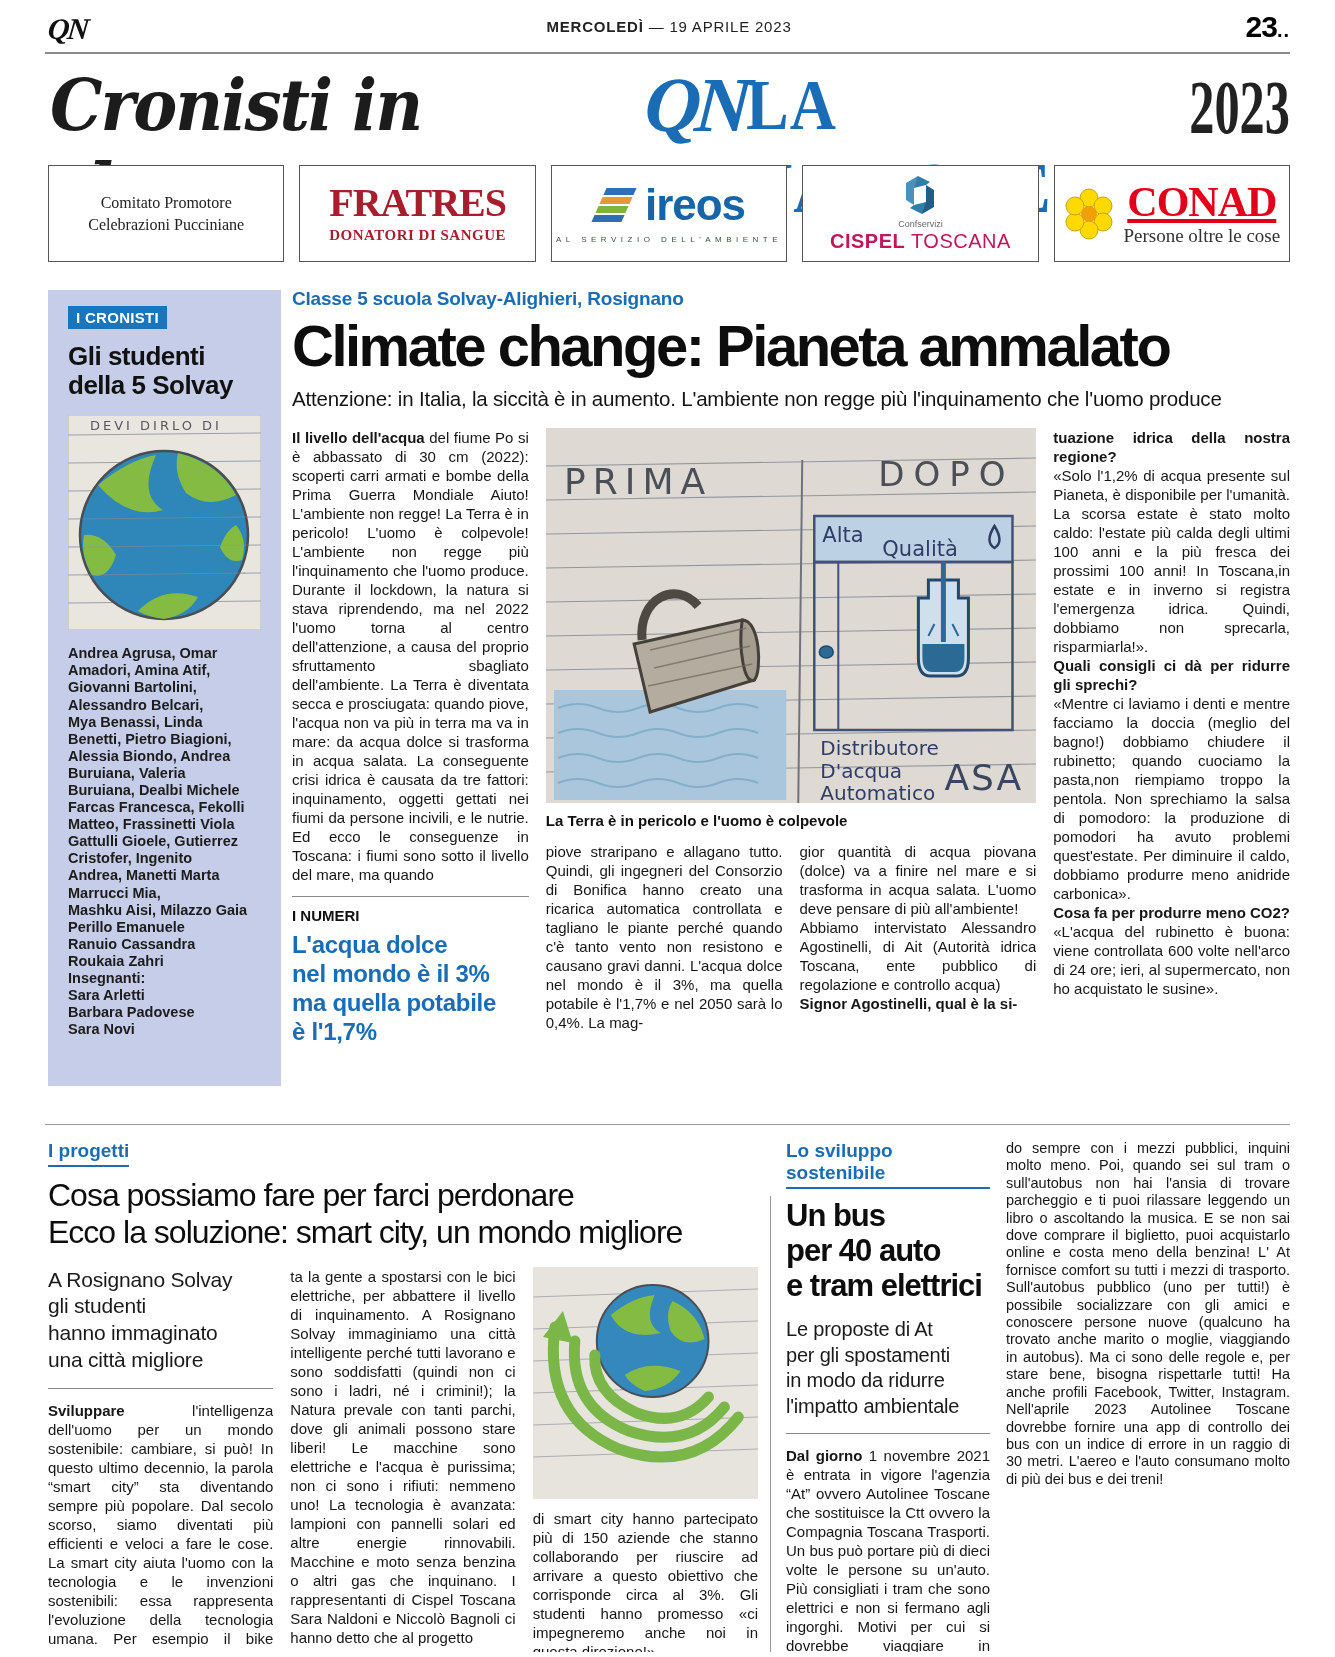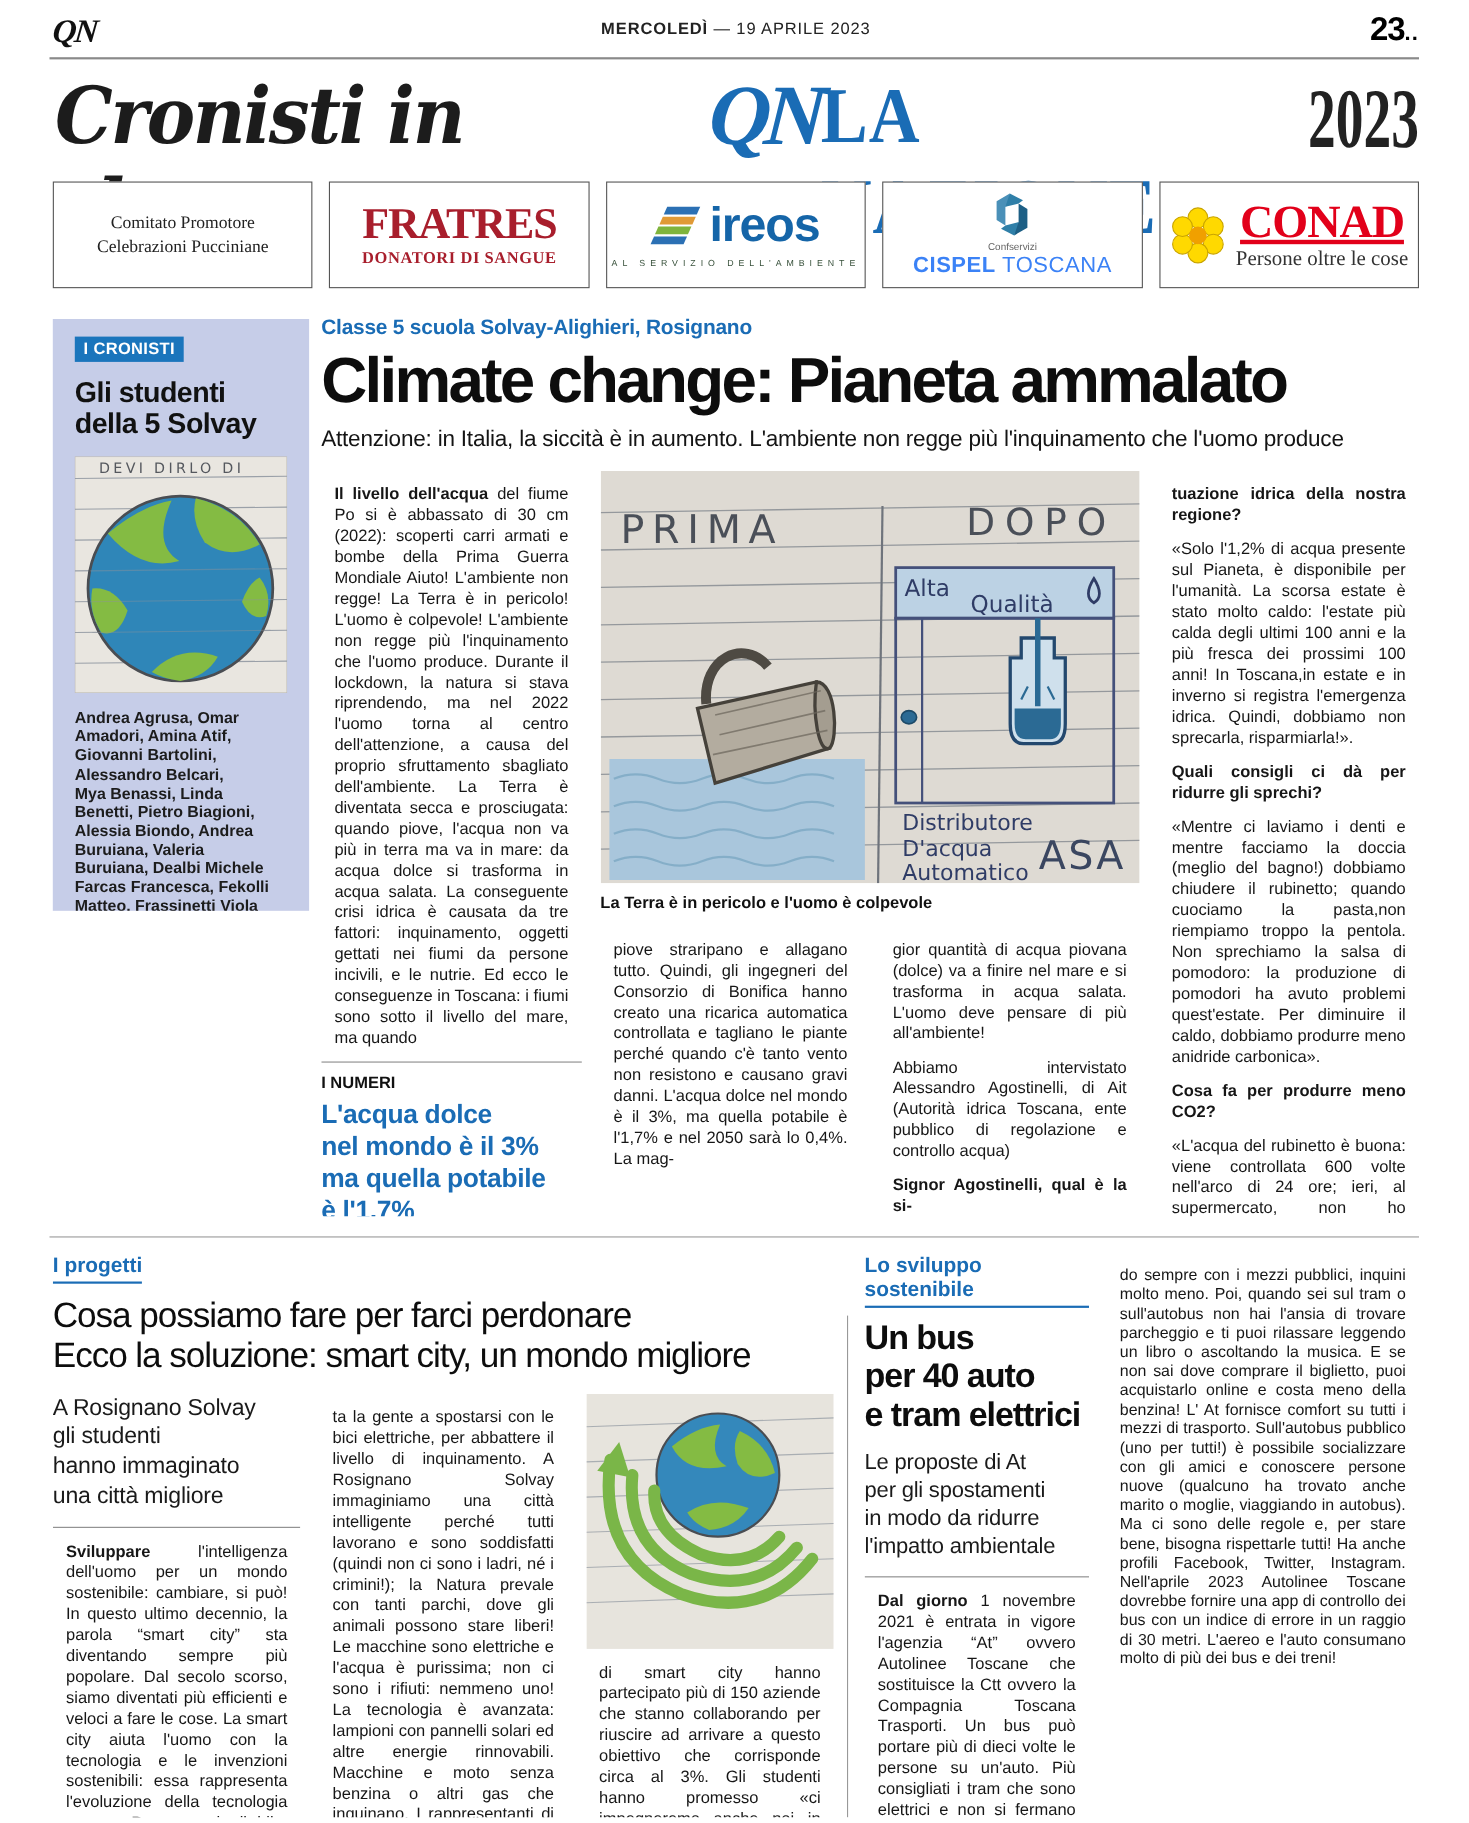--- a/index.html
+++ b/index.html
@@ -39,43 +39,43 @@
   .fratres-name{font-family:"Liberation Serif",serif;font-weight:bold;font-size:40px;letter-spacing:-1px;line-height:1;}
   .fratres-tag{font-family:"Liberation Serif",serif;font-weight:bold;font-size:15px;margin-top:4px;letter-spacing:.5px;}
   .sp-ireos{flex-direction:column;gap:2px;}
   .ireos-row{display:flex;align-items:center;gap:10px;}
   .ireos-logo{display:flex;flex-direction:column;align-items:flex-start;}
   .ireos-bar{height:7px;width:30px;transform:skewX(-24deg);margin:1px 0;}
   .ireos-name{font-weight:bold;font-size:44px;line-height:1;letter-spacing:-1px;}
   .ireos-tag{font-size:8px;letter-spacing:4.5px;color:#37503a;margin-top:6px;}
   .sp-cispel{flex-direction:column;gap:1px;}
   .cispel-small{font-size:9px;color:#666;margin-top:2px;}
-  .cispel-name{font-size:20px;color:#3b82f6;letter-spacing:.5px;text-align:right;}
+  .cispel-name{font-size:20px;color:#be185d;letter-spacing:.5px;text-align:right;}
   .cispel-name b{font-weight:bold;}
   .sp-conad{gap:8px;}
   .conad-text{display:flex;flex-direction:column;align-items:center;}
   .conad-name{font-family:"Liberation Serif",serif;font-weight:bold;font-size:42px;line-height:1;letter-spacing:-1px;text-decoration:underline;}
   .conad-tag{font-family:"Liberation Serif",serif;font-size:19px;color:#333;margin-top:2px;}
 
   
-  .sidebar{position:absolute;left:48px;top:290px;width:233px;height:538px;background:#c6cde8;
+  .sidebar{position:absolute;left:48px;top:290px;width:233px;height:796px;background:#c6cde8;
     padding:16px 20px;box-sizing:border-box;overflow:hidden;}
   .cron-label{display:inline-block;background:#1a75bc;color:#fff;font-weight:bold;font-size:15px;
     padding:3px 8px;letter-spacing:.3px;}
   .side-title{font-size:26px;font-weight:bold;line-height:1.12;margin:13px 0 15px;white-space:pre-line;color:#111;letter-spacing:-.5px;}
   .side-names{margin-top:15px;font-size:14.5px;font-weight:bold;line-height:17.1px;white-space:pre-line;color:#1c1c1c;}
 
   
   .main{position:absolute;left:292px;top:288px;width:998px;height:818px;overflow:hidden;}
   .kicker{color:#1a6cb5;font-weight:bold;font-size:19px;letter-spacing:-.2px;}
   .main-headline{font-size:58px;font-weight:bold;letter-spacing:-2.5px;line-height:1.02;margin-top:6px;color:#0d0d0d;}
   .main-sub{font-size:20.5px;color:#141414;margin-top:12px;letter-spacing:-.2px;}
   .body-grid{display:grid;grid-template-columns:repeat(4,1fr);gap:17px;margin-top:17px;height:678px;}
   .bcol{overflow:hidden;}
-  .body-grid p, .proj-grid p, .bus p{margin:12px;font-size:15px;line-height:19px;text-align:justify;color:#161616;}
+  .body-grid p, .proj-grid p, .bus p{margin:0;font-size:15px;line-height:19px;text-align:justify;color:#161616;}
   .lead{font-weight:bold;}
   .span2{grid-column:2/4;overflow:hidden;}
   .caption{font-size:15px;font-weight:bold;margin-top:9px;color:#111;text-align:left;}
   .two-col{display:grid;grid-template-columns:1fr 1fr;gap:17px;margin-top:13px;overflow:hidden;}
   .qpar{font-weight:bold;}
   .body-grid p + p{margin-top:0px;}
   .numbers{margin-top:12px;border-top:1.5px solid #8a8a8a;padding-top:10px;}
   .num-label{font-size:15px;font-weight:bold;color:#111;}
   .num-text{margin-top:6px;font-size:24px;font-weight:bold;color:#1a6cb5;line-height:1.21;white-space:pre-line;letter-spacing:-.3px;}
 

